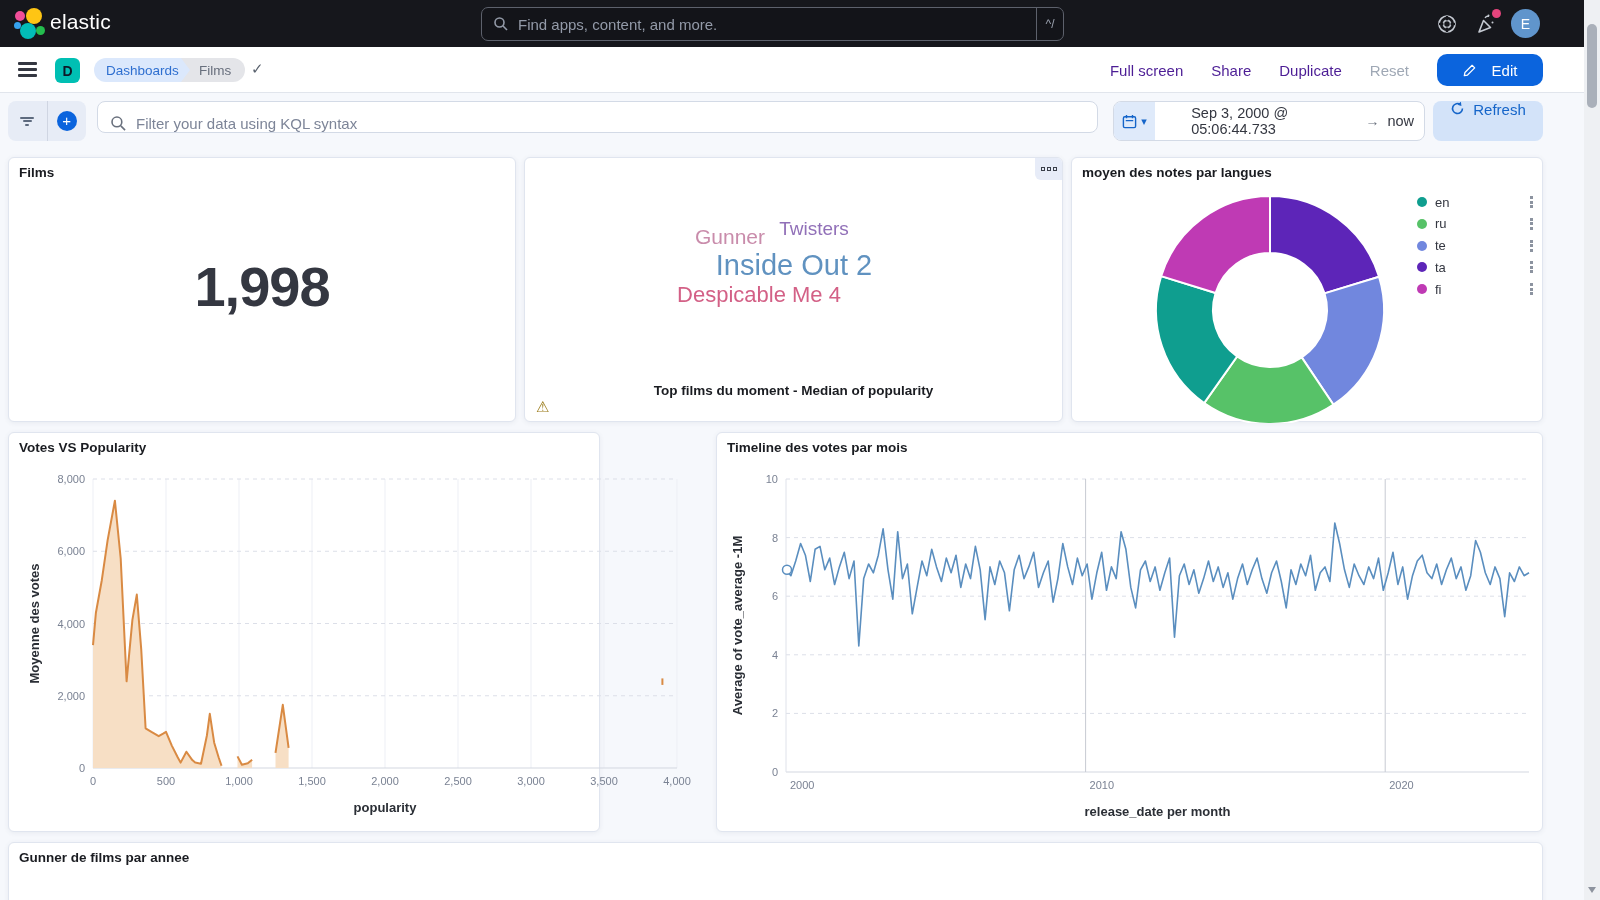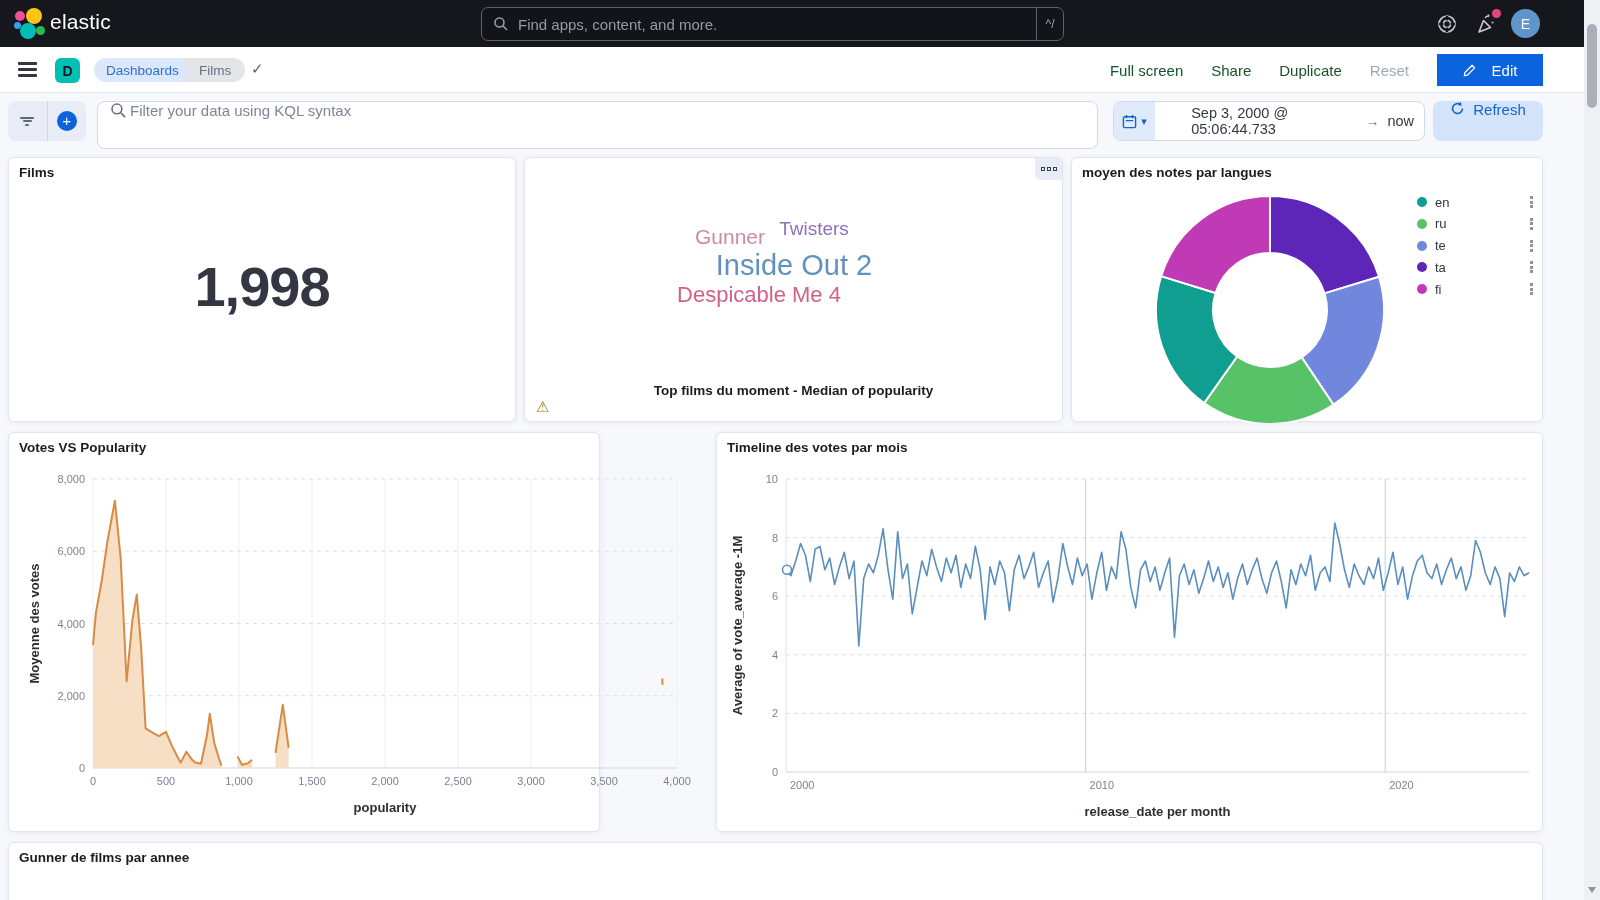--- a/index.html
+++ b/index.html
@@ -22,31 +22,31 @@
   
   #toolbar { position:absolute; left:0; top:47px; width:1600px; height:46px; background:#ffffff; border-bottom:1px solid #e1e5ec; }
   #hamburger { position:absolute; left:18px; top:15px; width:19px; height:15px; cursor:pointer; }
   #hamburger div { height:2.5px; background:#343741; margin-bottom:3.5px; border-radius:1px; }
   #space-badge { position:absolute; left:55px; top:11px; width:25px; height:25px; border-radius:6px; background:#00bfb3; color:#0d1a28; font-weight:bold; font-size:14px; display:flex; align-items:center; justify-content:center; }
   .crumb { position:absolute; top:11px; height:24px; font-size:13.5px; display:flex; align-items:center; }
   #crumb-1 { left:94px; padding:0 16px 0 12px; background:#dbe8fc; color:#2e6fd0; clip-path:polygon(0 0, calc(100% - 9px) 0, 100% 50%, calc(100% - 9px) 100%, 0 100%); border-radius:12px 0 0 12px; }
   #crumb-2 { left:181px; padding:0 14px 0 18px; background:#e4e5e9; color:#686f7d; clip-path:polygon(0 0, 100% 0, 100% 100%, 0 100%, 9px 50%); border-radius:0 12px 12px 0; }
   #crumb-check { position:absolute; left:251px; top:13px; color:#5a626e; font-size:15px; }
   #toolbar-actions { position:absolute; right:57px; top:0; height:46px; display:flex; align-items:center; gap:28px; }
-  .tb-link { color:#14532d; font-size:15px; cursor:pointer; }
+  .tb-link { color:#4c1d95; font-size:15px; cursor:pointer; }
   .tb-link.disabled { color:#9fa8b5; cursor:default; }
-  #edit-btn { width:106px; height:32px; background:#0b64dd; border:none; border-radius:0; color:#fff; font-size:15px; font-family:inherit; display:flex; align-items:center; justify-content:center; gap:16px; cursor:pointer; }
+  #edit-btn { width:106px; height:32px; background:#0b64dd; border:none; border-radius:10px; color:#fff; font-size:15px; font-family:inherit; display:flex; align-items:center; justify-content:center; gap:16px; cursor:pointer; }
 
   
   #filter-group { position:absolute; left:8px; top:101px; width:78px; height:40px; background:#e7ecf6; border-radius:8px; display:flex; }
   #filter-group .half { flex:1; display:flex; align-items:center; justify-content:center; cursor:pointer; }
   #filter-group .half:first-child { border-right:1px solid #cfd5e2; }
   .funnel-line { background:#5d6a7e; height:2px; border-radius:1px; margin:1.5px auto; }
   #plus-circle { width:20px; height:20px; border-radius:50%; background:#0b64dd; color:#fff; font-size:15px; line-height:19px; text-align:center; }
-  #kql-input { position:absolute; left:97px; top:101px; width:1001px; height:48px; background:#fff; border:1px solid #d3dae6; border-radius:8px; display:flex; align-items:flex-start; padding:0 12px; gap:3px; }
+  #kql-input { position:absolute; left:97px; top:101px; width:1001px; height:32px; background:#fff; border:1px solid #d3dae6; border-radius:8px; display:flex; align-items:flex-end; padding:0 12px; gap:9px; }
   #kql-input input { flex:1; border:none; outline:none; font-size:15px; font-family:inherit; color:#343741; }
   #kql-input input::placeholder { color:#7d8598; }
   #date-picker { position:absolute; left:1113px; top:101px; width:312px; height:40px; background:#fff; border:1px solid #d3dae6; border-radius:8px; display:flex; align-items:center; overflow:hidden; }
   #date-cal { width:46px; height:100%; background:#dfeafa; display:flex; align-items:center; justify-content:center; gap:4px; cursor:pointer; }
   #date-start { font-size:14.5px; color:#343741; padding:0 8px 0 12px; cursor:pointer;margin-left:24px; }
   #date-arrow { color:#69707d; font-size:14px; }
   #date-end { font-size:14.5px; color:#343741; padding:0 10px 0 8px; cursor:pointer; }
   #refresh-btn { position:absolute; left:1433px; top:101px; width:110px; height:40px; background:#d3e3f9; border:none; border-radius:8px; color:#1565c9; font-size:15px; font-family:inherit; display:flex; justify-content:center; gap:8px; cursor:pointer; }
 
   

